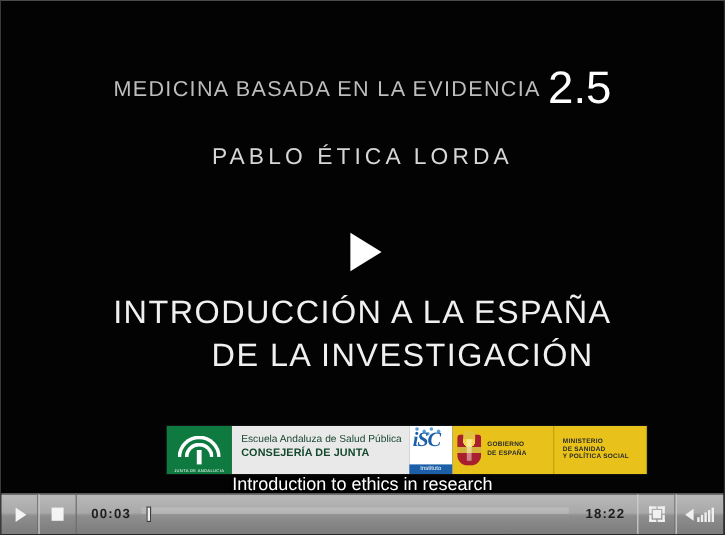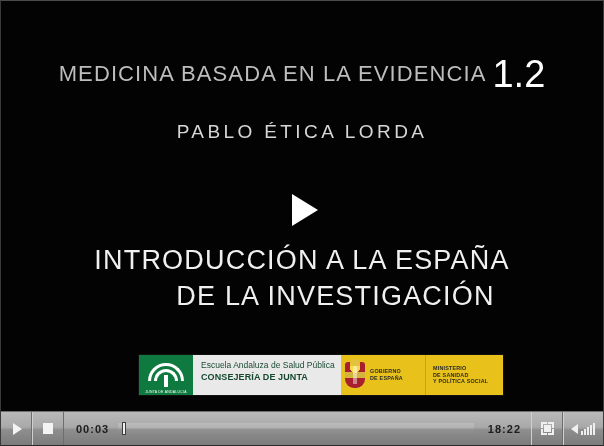--- a/index.html
+++ b/index.html
@@ -49,21 +49,21 @@
   
   .title-row {
     position: absolute;
     left: 0;
     top: 52px;
     width: 602px;
     text-align: center;
     white-space: nowrap;
   }
   .title-main {
-    font-size: 22px;
+    font-size: 18px;
     letter-spacing: 1.1px;
     color: #bdbdbd;
     font-weight: 400;
     vertical-align: baseline;
   }
   .title-version {
     font-size: 38px;
     color: #ffffff;
     font-weight: 400;
     letter-spacing: 0px;
@@ -443,21 +443,21 @@
 </style>
 </head>
 <body>
 
 <div class="player">
 
   <div class="stage">
     <div class="slide">
 
       <div class="title-row">
-        <span class="title-main">MEDICINA BASADA EN LA EVIDENCIA</span><span class="title-version">1.2</span>
+        <span class="title-main">MEDICINA BASADA EN LA EVIDENCIA</span><span class="title-version">2.5</span>
       </div>
 
       <div class="author">PABLO ÉTICA LORDA</div>
 
       <div class="heading">
         <span>INTRODUCCIÓN A LA ESPAÑA</span>
         <span class="line2">DE LA INVESTIGACIÓN</span>
       </div>
 
       <div class="logos">
@@ -467,39 +467,53 @@
           <span class="arch2"></span>
           <span class="arch-stem"></span>
           <span class="logo-easp-tag">JUNTA DE ANDALUCIA</span>
         </div>
 
         <div class="logo-easp-text">
           <div class="easp-line1">Escuela Andaluza de Salud Pública</div>
           <div class="easp-line2">CONSEJERÍA DE JUNTA</div>
         </div>
 
+        <div class="logo-isciii">
+          <span class="isciii-dots">
+            <i style="left:0px;top:0px"></i>
+              <i style="left:6px;top:2px"></i>
+              <i style="left:12px;top:0px"></i>
+              <i style="left:18px;top:2px"></i>
+              <i style="left:9px;top:4px"></i>
+          </span>
+          <span class="isciii-mark">iSC</span>
+          <span class="isciii-text">
+            <span>Instituto</span>
+          </span>
+        </div>
 
         <div class="logo-gob">
           <span class="shield"></span>
           <span class="gob-text">
             <span style="display:block">GOBIERNO</span>
             <span style="display:block">DE ESPAÑA</span>
           </span>
         </div>
 
         <div class="logo-min">
           <span class="min-text">
             <span style="display:block">MINISTERIO</span>
             <span style="display:block">DE SANIDAD</span>
             <span style="display:block">Y POLÍTICA SOCIAL</span>
           </span>
         </div>
 
       </div>
 
+      <div class="caption">Introduction to ethics in research</div>
     </div>
 
     <div class="play-overlay">
       <span class="play-triangle"></span>
     </div>
   </div>
 
   <div class="controls">
 
     <div class="ctrl-btn">

